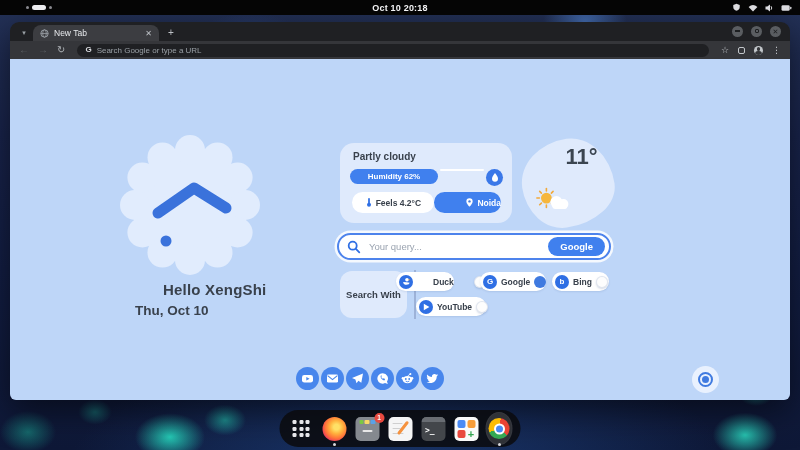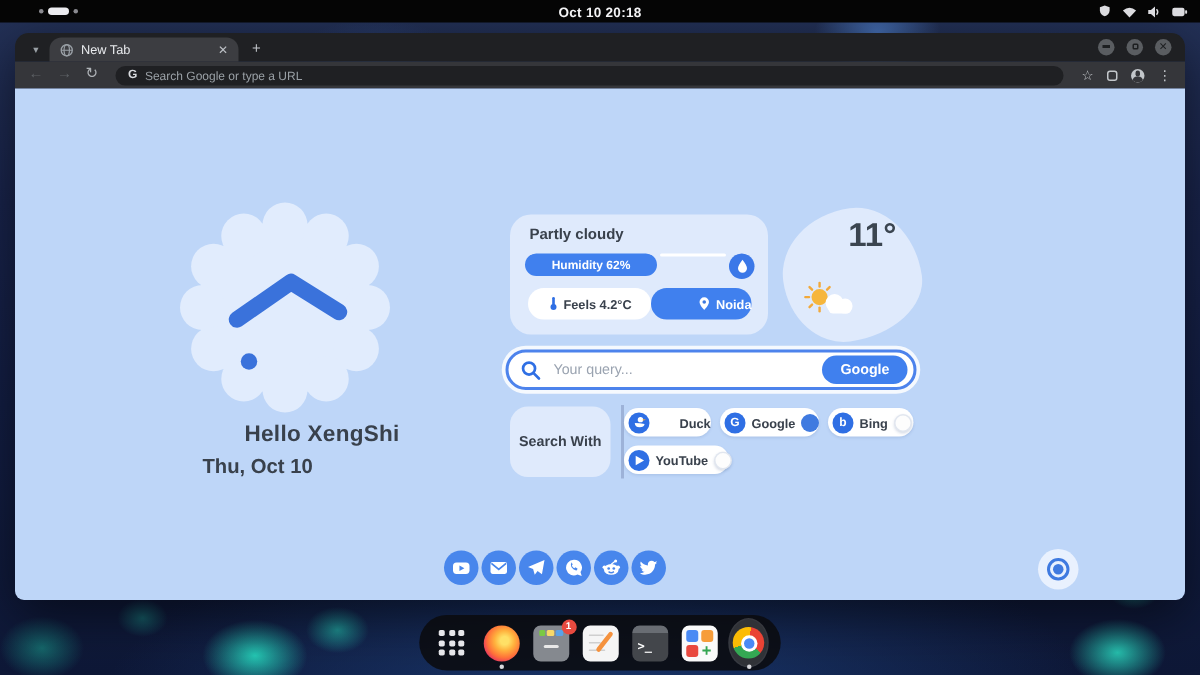--- a/index.html
+++ b/index.html
@@ -64,21 +64,21 @@
   .tempblob{position:absolute;left:512px;top:80px;width:92px;height:88px;background:#dfeafc;border-radius:55% 45% 58% 42% / 48% 58% 42% 52%;transform:rotate(-8deg);}
   .tempval{position:absolute;right:13px;top:7px;font-size:22px;font-weight:700;color:#3b4550;transform:rotate(8deg);}
   .suncloud{position:absolute;left:11px;bottom:14px;transform:rotate(8deg);}
   .searchbar{position:absolute;left:327px;top:174px;width:274px;height:27px;background:#fff;border:2px solid #4d83ec;border-radius:14px;box-shadow:0 0 0 2.5px rgba(255,255,255,.85);display:flex;align-items:center;padding:0 4px 0 8px;gap:6px;}
   .query{flex:1;border:none;outline:none;background:transparent;font-size:9.5px;color:#39414c;font-family:inherit;}
   .query::placeholder{color:#9aa3b0;}
   .enter{height:19px;padding:0 12px;border-radius:10px;background:#4080ee;color:#fff;font-size:9.5px;font-weight:600;display:flex;align-items:center;border:none;}
   .swcard{position:absolute;left:330px;top:212px;width:67px;height:47px;border-radius:12px;background:#dfeafc;display:flex;align-items:center;justify-content:center;font-size:9.5px;font-weight:600;color:#39414c;text-align:center;}
   .swdiv{position:absolute;left:404px;top:211px;width:1.5px;height:49px;background:#9db2d8;}
   .engine{position:absolute;height:19px;border-radius:10px;background:#fff;display:flex;align-items:center;gap:4px;padding:0 3px;box-shadow:0 1px 2px rgba(40,70,130,.12);}
-  .e0{left:406px;top:213px;width:58px;gap:20px;}
+  .e0{left:386px;top:213px;width:58px;gap:20px;}
   .e1{left:470px;top:213px;width:66px;}
   .e2{left:542px;top:213px;width:57px;}
   .e3{left:406px;top:238px;width:70px;}
   .eicon{width:14px;height:14px;border-radius:50%;background:#2f6fe4;display:flex;align-items:center;justify-content:center;color:#fff;font-size:8px;font-weight:700;flex:none;}
   .ename{font-size:8.5px;font-weight:600;color:#39414c;white-space:nowrap;}
   .radio{margin-left:auto;width:12px;height:12px;border-radius:50%;background:#fdfdfd;box-shadow:inset 0 0 0 1px rgba(70,100,160,.15),0 1px 2px rgba(40,70,130,.2);flex:none;}
   .radio.on{background:#3f7ae0;box-shadow:none;}
   .social{position:absolute;left:286px;top:308px;display:flex;gap:2px;}
   .soc{width:23px;height:23px;border-radius:50%;background:#4886ec;display:flex;align-items:center;justify-content:center;}
   .target{position:absolute;left:682px;top:307px;width:27px;height:27px;border-radius:50%;background:#e9f1fe;display:flex;align-items:center;justify-content:center;}

